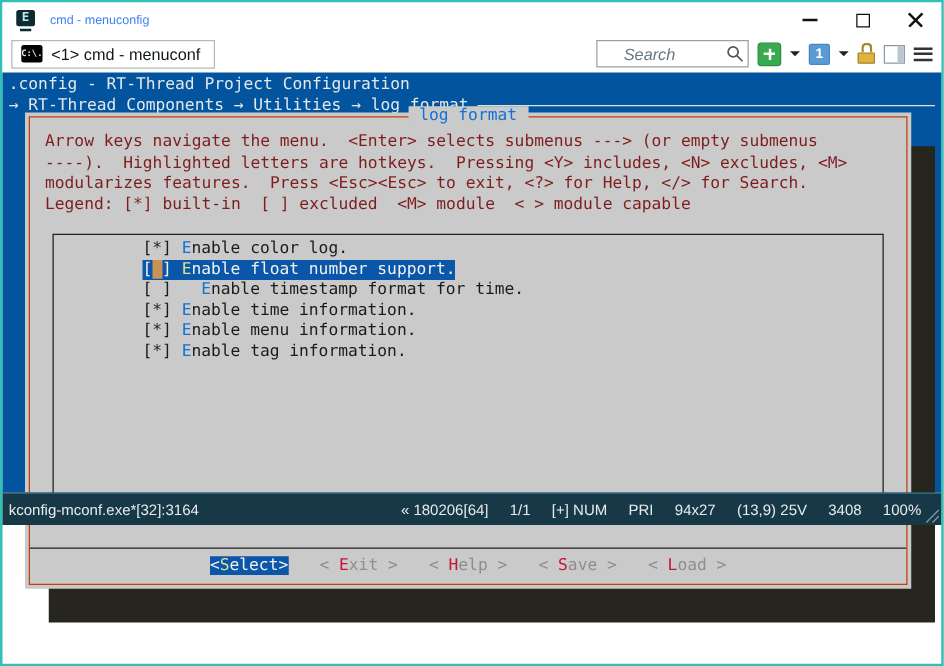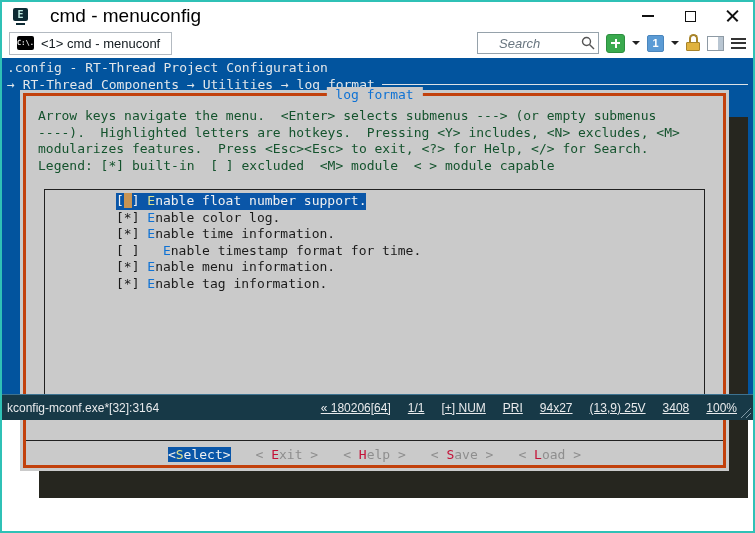--- a/index.html
+++ b/index.html
@@ -8,21 +8,21 @@
 
   .window { position: absolute; inset: 0; width: 755px; height: 533px;
             border: 2px solid #2fc1b6; background: #fff; display: flex; flex-direction: column; }
 
   
   .titlebar { height: 28px; display: flex; align-items: center; padding-left: 10px; background: #fff; flex: none; }
   .app-icon { width: 17px; height: 17px; position: relative; flex: none; }
   .app-icon .scr { position: absolute; top: 0; left: 1px; width: 15px; height: 13px; background: #0d2a33; border-radius: 2px;
                    color: #bfeae2; font: bold 10px/13px "DejaVu Sans Mono", monospace; text-align: center; }
   .app-icon .base { position: absolute; bottom: 0; left: 4px; width: 9px; height: 2px; background: #0d2a33; }
-  .tb-title { margin-left: 21px; font-size: 19px; color: #000000; }
+  .tb-title { margin-left: 11px; font-size: 10px; color: #3b82f6; }
   .win-controls { margin-left: auto; display: flex; height: 100%; }
   .wc-btn { width: 42px; height: 100%; display: flex; align-items: center; justify-content: center; }
   .ic-min { width: 12px; height: 2px; background: #111; }
   .ic-max { width: 11px; height: 11px; border: 1.5px solid #111; }
   .ic-close { position: relative; width: 13px; height: 13px; }
   .ic-close::before, .ic-close::after { content: ""; position: absolute; left: -1px; top: 5.5px; width: 15px; height: 1.6px; background: #111; }
   .ic-close::before { transform: rotate(45deg); }
   .ic-close::after  { transform: rotate(-45deg); }
 
   
@@ -52,43 +52,43 @@
 
   
   .console { position: relative; height: 336px; background: #02549e; flex: none;
              font-family: "DejaVu Sans Mono", "Liberation Mono", monospace; font-size: 13px; color: #e3e7ea; }
   .chead1 { position: absolute; left: 5px; top: 2px; white-space: pre; }
   .chead2 { position: absolute; left: 5px; top: 19px; right: 5px; display: flex; align-items: center; white-space: pre; }
   .chead2 .rule { flex: 1; height: 1px; background: #dde2e6; margin-left: 7px; }
 
   .dialog { position: absolute; left: 18px; top: 32px; width: 709px; height: 381px;
             background: #cacaca; box-shadow: 19px 27px 0 0 #26261f; }
-  .frame { position: absolute; inset: 3px; border: 3px solid #c2410c; }
+  .frame { position: absolute; inset: 3px; border: 1px solid #c2410c; }
   .dlg-title { position: absolute; top: -9px; left: 50%; transform: translateX(-50%);
                background: #cacaca; padding: 0 9px; color: #0f72d4; white-space: pre; }
-  .instructions { position: absolute; left: 12px; top: 12px; line-height: 16.5px; white-space: pre; color: #14532d; }
+  .instructions { position: absolute; left: 12px; top: 12px; line-height: 16.5px; white-space: pre; color: #7f1d1d; }
   .listbox { position: absolute; left: 18px; right: 18px; top: 93px; height: 231px;
              border: 1px solid #202020; padding: 3px 0 0 71px; line-height: 16.5px; }
   .mi-row { white-space: pre; color: #1b1b1b; }
   .mi { display: inline-block; }
   .mi .hk { color: #0f72d4; }
   .mi.sel { background: #0a56a8; color: #f1f1f1; }
   .mi.sel .hk-sel { color: #dfe18e; }
   .mi .cursor { background: #c79454; color: #c79454; }
   .separator { position: absolute; left: 0; right: 0; top: 344px; border-top: 1px solid #202020; }
   .btnrow { position: absolute; left: 0; right: 0; top: 351px; display: flex; justify-content: center; gap: 25px; white-space: pre; }
   .btn { color: #8e8e8e; }
   .btn .bh { color: #c41137; }
   .btn.btn-sel { background: #0a56a8; color: #f1f1f1; }
   .btn.btn-sel .bh-sel { color: #dfe18e; }
 
   
   .statusbar { height: 26px; background: #173947; border-top: 1px solid #3d7290; display: flex; align-items: center;
                padding: 0 16px 0 5px; color: #e8eaec; font-size: 12px; position: relative; flex: none; gap: 36px; }
-  .sb-right { margin-left: auto; display: flex; text-decoration: underline; }
+  .sb-right { margin-left: auto; display: flex; }
   .sbseg { margin-left: 17px; white-space: pre; }
   .grip { position: absolute; right: 1px; bottom: 1px; }
 </style>
 </head>
 <body>
 
 <div class="window">
 
   <div class="titlebar">
     <div class="app-icon">
@@ -140,24 +140,24 @@
     <div class="chead2">
       <span>→ RT-Thread Components → Utilities → log format</span>
       <span class="rule"></span>
     </div>
 
     <div class="dialog">
       <div class="frame">
         <div class="dlg-title">log format</div>
         <div class="instructions" id="instructions"><div>Arrow keys navigate the menu.  &lt;Enter&gt; selects submenus ---&gt; (or empty submenus</div><div>----).  Highlighted letters are hotkeys.  Pressing &lt;Y&gt; includes, &lt;N&gt; excludes, &lt;M&gt;</div><div>modularizes features.  Press &lt;Esc&gt;&lt;Esc&gt; to exit, &lt;?&gt; for Help, &lt;/&gt; for Search.</div><div>Legend: [*] built-in  [ ] excluded  &lt;M&gt; module  &lt; &gt; module capable</div></div>
         <div class="listbox" id="listbox">
+            <div class="mi-row"><span class="mi"><span>[</span><span>*</span><span>]</span><span> </span><span class="hk">E</span><span>nable color log.</span></span></div>
             <div class="mi-row"><span class="mi sel"><span>[</span><span class="cursor"> </span><span>]</span><span> </span><span class="hk-sel">E</span><span>nable float number support.</span></span></div>
-            <div class="mi-row"><span class="mi"><span>[</span><span>*</span><span>]</span><span> </span><span class="hk">E</span><span>nable color log.</span></span></div>
+            <div class="mi-row"><span class="mi"><span>[</span><span> </span><span>]</span><span>   </span><span class="hk">E</span><span>nable timestamp format for time.</span></span></div>
             <div class="mi-row"><span class="mi"><span>[</span><span>*</span><span>]</span><span> </span><span class="hk">E</span><span>nable time information.</span></span></div>
-            <div class="mi-row"><span class="mi"><span>[</span><span> </span><span>]</span><span>   </span><span class="hk">E</span><span>nable timestamp format for time.</span></span></div>
             <div class="mi-row"><span class="mi"><span>[</span><span>*</span><span>]</span><span> </span><span class="hk">E</span><span>nable menu information.</span></span></div>
             <div class="mi-row"><span class="mi"><span>[</span><span>*</span><span>]</span><span> </span><span class="hk">E</span><span>nable tag information.</span></span></div>
           </div>
         <div class="separator"></div>
         <div class="btnrow" id="btnrow"><span class="btn btn-sel"><span>&lt;</span><span class="bh-sel">S</span><span>elect</span><span>&gt;</span></span><span class="btn"><span>&lt; </span><span class="bh">E</span><span>xit</span><span> &gt;</span></span><span class="btn"><span>&lt; </span><span class="bh">H</span><span>elp</span><span> &gt;</span></span><span class="btn"><span>&lt; </span><span class="bh">S</span><span>ave</span><span> &gt;</span></span><span class="btn"><span>&lt; </span><span class="bh">L</span><span>oad</span><span> &gt;</span></span></div>
       </div>
     </div>
   </div>
 
   <div class="statusbar">

